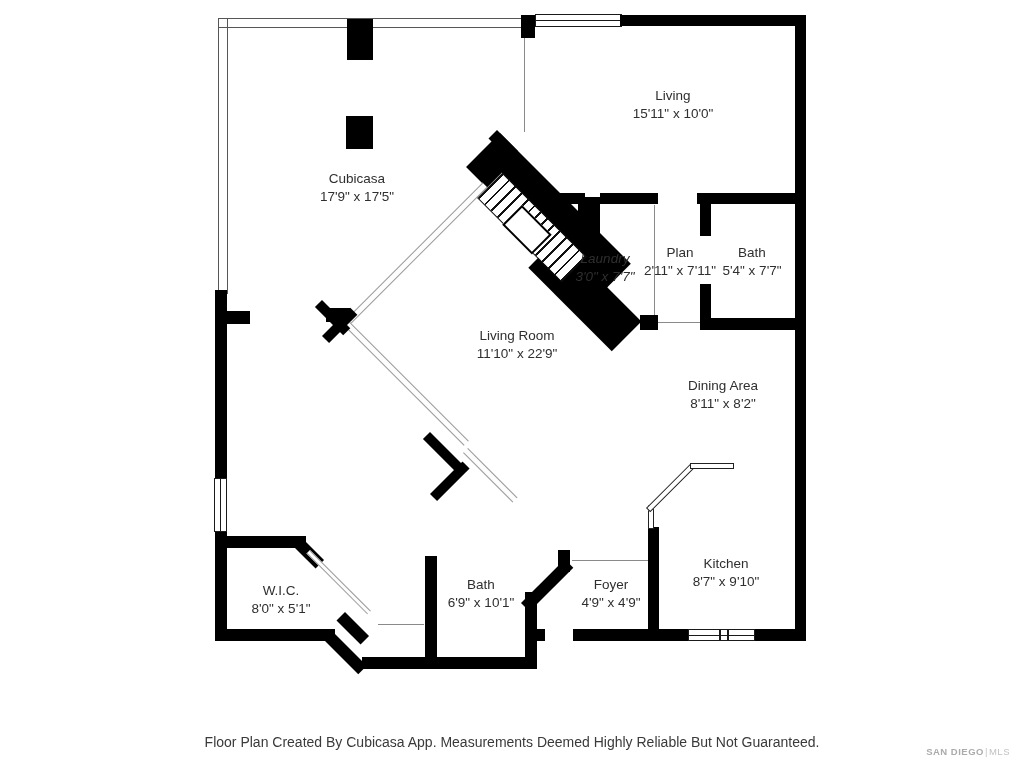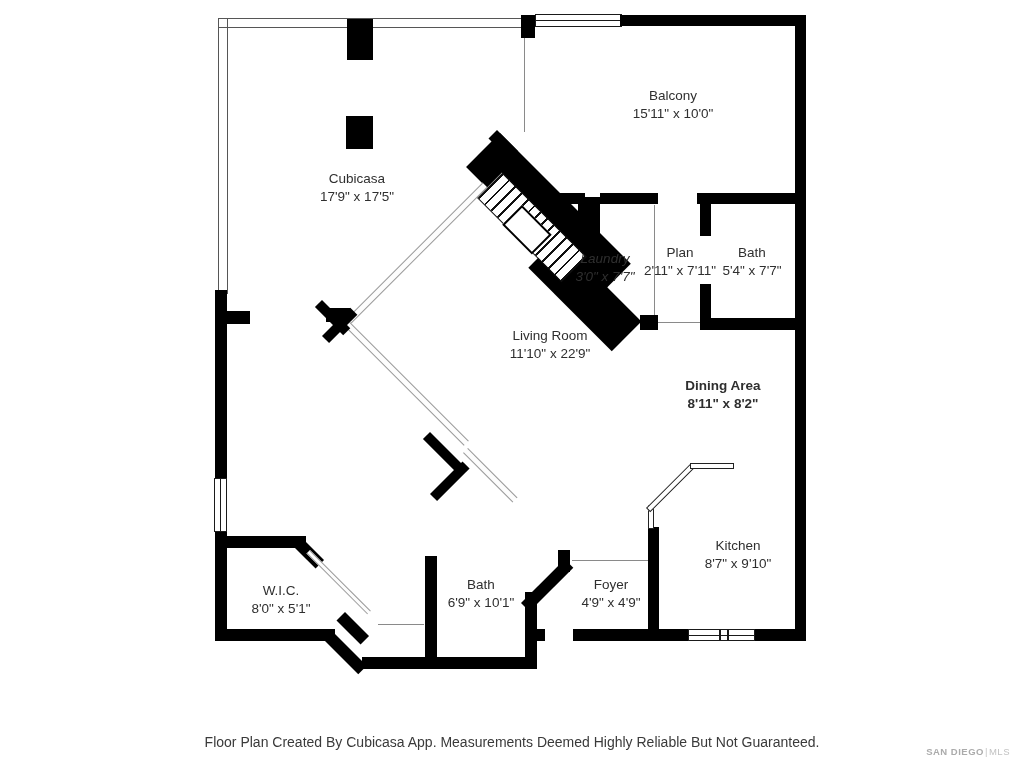--- a/index.html
+++ b/index.html
@@ -107,48 +107,48 @@
   <div class="counter diag" style="left:646px;top:508px;width:62px;height:6px;transform:rotate(-45deg);"></div>
   <div class="counter" style="left:690px;top:463px;width:44px;height:6px;"></div>
 
   <div class="wall" style="left:218px;top:536px;width:88px;height:12px;"></div>
   <div class="wall diag" style="left:300px;top:536px;width:34px;height:12px;transform:rotate(45deg);"></div>
   <div class="glass diag" style="left:310px;top:550px;width:86px;height:5px;transform:rotate(45deg);"></div>
   <div class="wall diag" style="left:345px;top:612px;width:34px;height:12px;transform:rotate(45deg);"></div>
   <div class="thinline" style="left:378px;top:624px;width:46px;height:1px;"></div>
 
   <div class="room-label" style="left:673px;top:105px;">
-    <span>Balcony</span>
+    <span>Living</span>
     <span class="dims">15'11" x 10'0"</span>
   </div>
   <div class="room-label" style="left:357px;top:188px;">
     <span>Cubicasa</span>
     <span class="dims">17'9" x 17'5"</span>
   </div>
   <div class="room-label" style="left:605px;top:268px;font-style:italic;">
     <span>Laundry</span>
     <span class="dims">3'0" x 7'7"</span>
   </div>
   <div class="room-label" style="left:680px;top:262px;">
     <span>Plan</span>
     <span class="dims">2'11" x 7'11"</span>
   </div>
   <div class="room-label" style="left:752px;top:262px;">
     <span>Bath</span>
     <span class="dims">5'4" x 7'7"</span>
   </div>
-  <div class="room-label" style="left:517px;top:345px;margin-left:33px;">
+  <div class="room-label" style="left:517px;top:345px;">
     <span>Living Room</span>
     <span class="dims">11'10" x 22'9"</span>
   </div>
-  <div class="room-label" style="left:723px;top:395px;font-weight:bold;">
+  <div class="room-label" style="left:723px;top:395px;">
     <span>Dining Area</span>
     <span class="dims">8'11" x 8'2"</span>
   </div>
-  <div class="room-label" style="left:726px;top:555px;margin-left:12px;">
+  <div class="room-label" style="left:726px;top:573px;">
     <span>Kitchen</span>
     <span class="dims">8'7" x 9'10"</span>
   </div>
   <div class="room-label" style="left:281px;top:600px;">
     <span>W.I.C.</span>
     <span class="dims">8'0" x 5'1"</span>
   </div>
   <div class="room-label" style="left:481px;top:594px;">
     <span>Bath</span>
     <span class="dims">6'9" x 10'1"</span>

